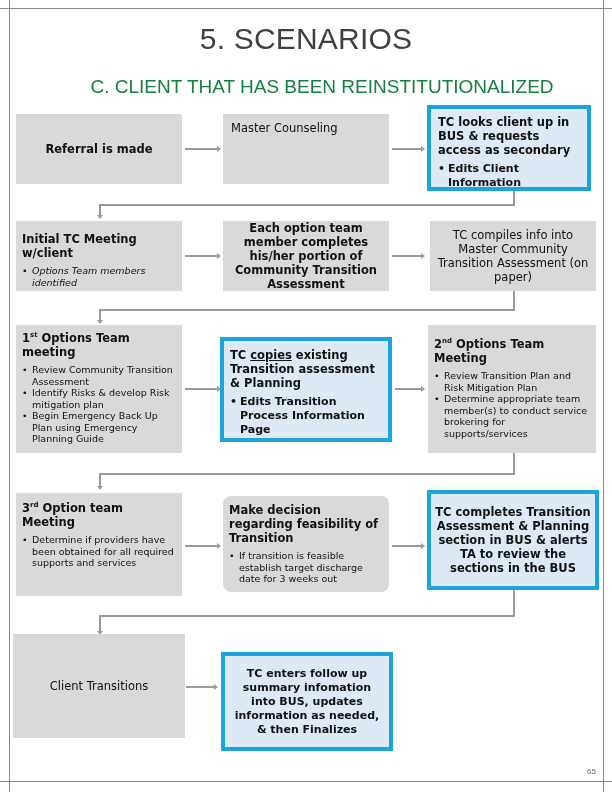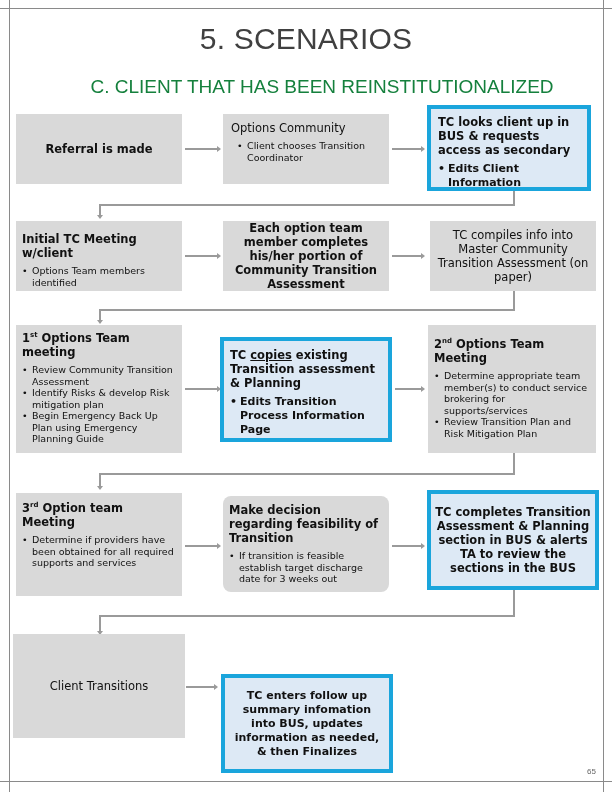--- a/index.html
+++ b/index.html
@@ -59,41 +59,38 @@
 <div class="subtitle">C. CLIENT THAT HAS BEEN REINSTITUTIONALIZED</div>
 
 <div class="box" style="left:16px;top:114px;width:166px;height:70px;">
   <div class="center">
       <span class="head">Referral is made</span>
     </div>
 </div>
 <div class="arrow-h" style="left:185px;top:148px;width:33px;"></div>
 
 <div class="box" style="left:223px;top:114px;width:166px;height:70px;padding:7px 8px;">
-  <div class="head" style="font-weight:normal;font-size:11.5px;">Options Community</div>
-  <ul>
-      <li>Client chooses Transition Coordinator</li>
-    </ul>
+  <div class="head" style="font-weight:normal;font-size:11.5px;">Master Counseling</div>
 </div>
 <div class="arrow-h" style="left:392px;top:148px;width:30px;"></div>
 
 <div class="box blue" style="left:427px;top:105px;width:164px;height:86px;padding:6px 7px;">
   <div class="head">TC looks client up in BUS &amp; requests access as secondary</div>
   <ul class="bold" style="padding-left:4px;">
       <li>Edits Client Information</li>
     </ul>
 </div>
 
 <div class="conn" style="left:513px;top:191px;width:2px;height:14px;"></div>
 <div class="conn" style="left:99px;top:204px;width:416px;height:2px;"></div>
 <div class="conn arrow-v" style="left:99px;top:204px;width:2px;height:12px;"></div>
 
 <div class="box" style="left:16px;top:221px;width:166px;height:70px;padding:11px 6px;">
   <div class="head">Initial TC Meeting w/client</div>
-  <ul style="padding-left:4px;">
+  <ul style="padding-left:4px;font-style:italic;">
       <li>Options Team members identified</li>
     </ul>
 </div>
 <div class="arrow-h" style="left:185px;top:255px;width:33px;"></div>
 
 <div class="box" style="left:223px;top:221px;width:166px;height:70px;">
   <div class="center">
       <span class="head" style="font-size:11.5px;">Each option team member completes his/her portion of Community Transition Assessment</span>
     </div>
 </div>
@@ -123,22 +120,22 @@
   <div class="head"><span>TC </span><u>copies</u><span> existing Transition assessment &amp; Planning</span></div>
   <ul class="bold" style="padding-left:4px;">
       <li>Edits Transition Process Information Page</li>
     </ul>
 </div>
 <div class="arrow-h" style="left:395px;top:388px;width:27px;"></div>
 
 <div class="box" style="left:428px;top:325px;width:168px;height:128px;padding:12px 6px;">
   <div class="head"><span>2</span><sup>nd</sup><span> Options Team Meeting</span></div>
   <ul style="padding-left:4px;">
+    <li>Review Transition Plan and Risk Mitigation Plan</li>
     <li>Determine appropriate team member(s) to conduct service brokering for supports/services</li>
-    <li>Review Transition Plan and Risk Mitigation Plan</li>
   </ul>
 </div>
 
 <div class="conn" style="left:513px;top:453px;width:2px;height:21px;"></div>
 <div class="conn" style="left:99px;top:473px;width:416px;height:2px;"></div>
 <div class="conn arrow-v" style="left:99px;top:473px;width:2px;height:14px;"></div>
 
 <div class="box" style="left:16px;top:493px;width:166px;height:103px;padding:8px 6px;">
   <div class="head"><span>3</span><sup>rd</sup><span> Option team Meeting</span></div>
   <ul style="padding-left:4px;">
@@ -165,19 +162,19 @@
 <div class="conn" style="left:99px;top:615px;width:416px;height:2px;"></div>
 <div class="conn arrow-v" style="left:99px;top:615px;width:2px;height:17px;"></div>
 
 <div class="box" style="left:13px;top:634px;width:172px;height:104px;">
   <div class="center">
       <span class="head" style="font-weight:normal;font-size:11.5px;">Client Transitions</span>
     </div>
 </div>
 <div class="arrow-h" style="left:186px;top:686px;width:29px;"></div>
 
-<div class="box blue" style="left:221px;top:674px;width:172px;height:99px;">
+<div class="box blue" style="left:221px;top:652px;width:172px;height:99px;">
   <div class="center" style="padding:0 6px;box-sizing:border-box;">
       <span class="head" style="font-size:11px;">TC enters follow up summary infomation into BUS, updates information as needed, &amp; then Finalizes</span>
     </div>
 </div>
 
 <div class="page-num">65</div>
 
 </body></html>

